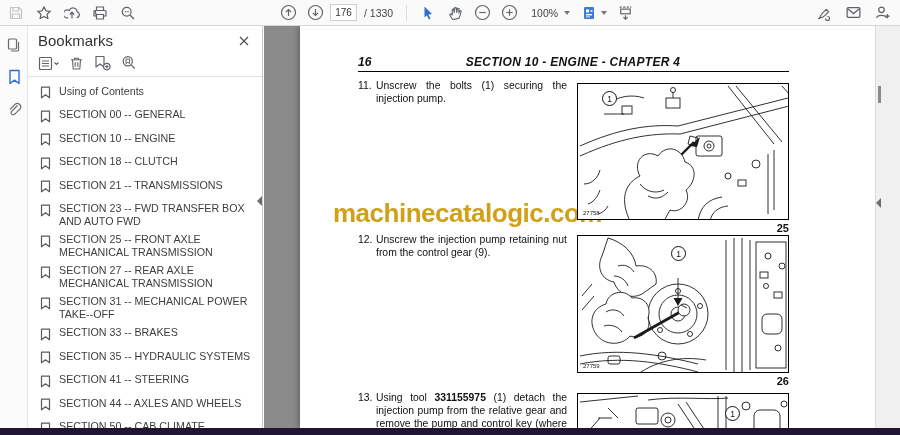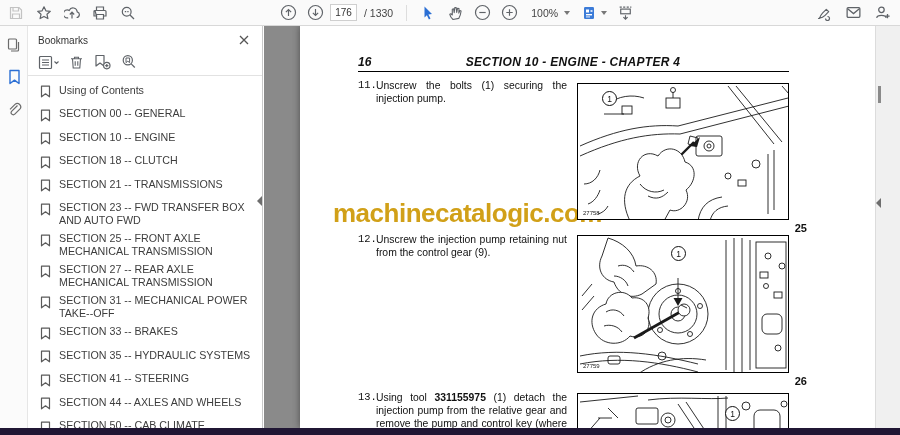--- a/index.html
+++ b/index.html
@@ -23,21 +23,21 @@
   .zoom-combo { display:flex; align-items:center; padding:2px 3px; }
 
   
   #rail { position:absolute; left:0; top:26px; bottom:7px; width:28px; background:#fbfbfb; border-right:1px solid #e6e6e6; z-index:20; }
   .rail-icon { width:28px; height:26px; display:flex; align-items:center; justify-content:center; color:#6b6b6b; margin-top:6px; }
   .rail-icon.active { color:#2b6fd4; }
 
   
   #panel { position:absolute; left:28px; top:26px; width:235px; bottom:7px; background:#fff; border-right:1px solid #c9c9c9; z-index:20; }
   #panel-header { display:flex; align-items:center; justify-content:space-between; padding:6px 10px 2px 10px; }
-  #panel-title { font-size:10px; color:#333; }
+  #panel-title { font-size:15px; color:#333; }
   #panel-close { color:#555; width:16px; height:16px; display:flex; align-items:center; justify-content:center; }
   #panel-tools { display:flex; align-items:center; gap:10px; padding:4px 0 5px 10px; border-bottom:1px solid #e2e2e2; }
   .ptool { color:#5f6368; display:flex; align-items:center; }
   #bm-list { padding-top:5px; overflow:hidden; }
   .bm-item { display:flex; align-items:flex-start; gap:8px; padding:2.5px 4px 2.5px 12px; cursor:default; }
   .bm-glyph { flex:0 0 auto; color:#5a5a5a; margin-top:0.5px; }
   .bm-label { font-size:10.7px; line-height:13px; color:#3d3d3d; max-width:198px; }
 
   
   .collapse-left { position:absolute; width:0; height:0; border-top:5px solid transparent; border-bottom:5px solid transparent; border-right:5px solid #6e6e6e; z-index:40; }
@@ -48,34 +48,34 @@
   #docarea { position:absolute; left:264px; top:26px; right:25px; bottom:7px; background:#8a8a8a; overflow:hidden; }
   #scrolltrack { position:absolute; right:0; top:26px; width:25px; bottom:7px; background:#f0f0f0; border-left:1px solid #dcdcdc; z-index:25; }
   #scrollthumb { position:absolute; left:2px; top:60px; width:3px; height:17px; background:#8a8a8a; }
 
   #page { position:absolute; left:36px; top:0; width:630px; height:402px; background:#fff; box-shadow:0 0 7px rgba(0,0,0,.45); overflow:hidden; }
   #pg-num { position:absolute; top:29px; left:58px; font-size:12px; font-weight:bold; font-style:italic; color:#111; }
   #pg-header { position:absolute; top:29px; left:58px; width:430px; text-align:center; font-size:12px; font-weight:bold; font-style:italic; color:#111; letter-spacing:0.3px; }
   #pg-rule { position:absolute; top:45px; left:58px; width:431px; border-top:1.6px solid #000; }
 
   .step { position:absolute; left:58px; width:209px; display:flex; font-size:10.4px; line-height:13px; color:#111; }
-  .step-num { width:18px; flex:0 0 auto;font-family:Liberation Mono, monospace; }
+  .step-num { width:18px; flex:0 0 auto; }
   .step-body { flex:1; text-align:justify; }
   #step11 { top:53px; }
   #step12 { top:207px; }
   #step13 { top:365px; }
   .bold { font-weight:bold; }
 
   #watermark { position:absolute; top:172px; left:33px; font-size:26px; font-weight:bold; letter-spacing:-0.5px; color:#d1a018; white-space:nowrap; }
 
   .figure { position:absolute; left:277px; width:212px; border:1.6px solid #000; background:#fff; overflow:hidden; }
   #fig1 { top:57px; height:137px; }
   #fig2 { top:209px; height:138px; }
   #fig3 { top:367px; height:60px; }
-  .fig-num { position:absolute; left:295px; width:212px; text-align:right; font-size:11px; font-weight:bold; color:#111; }
+  .fig-num { position:absolute; left:277px; width:212px; text-align:right; font-size:11px; font-weight:bold; color:#111; }
   #fig1-num { top:196px; }
   #fig2-num { top:349px; }
   .callout { position:absolute; width:15px; height:15px; border:1.1px solid #111; border-radius:50%; background:#fff; font-size:8.5px; display:flex; align-items:center; justify-content:center; color:#111; z-index:3; }
   .ref-code { position:absolute; left:5px; bottom:3px; font-size:6px; color:#222; z-index:3; }
   .figart { position:absolute; inset:0; }
 
   
   #bottom-bar { position:absolute; left:0; right:0; bottom:0; height:7px; background:#201634; z-index:50; }
 </style>
 </head>

